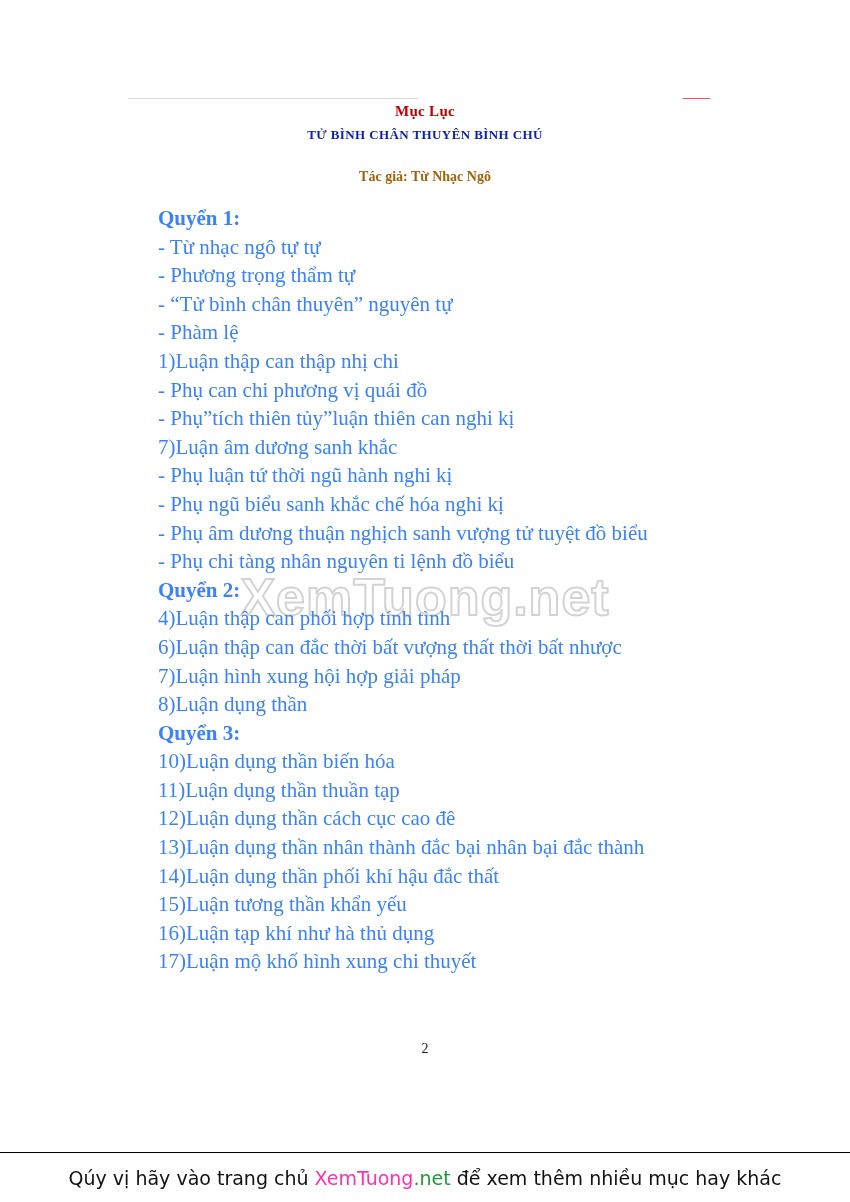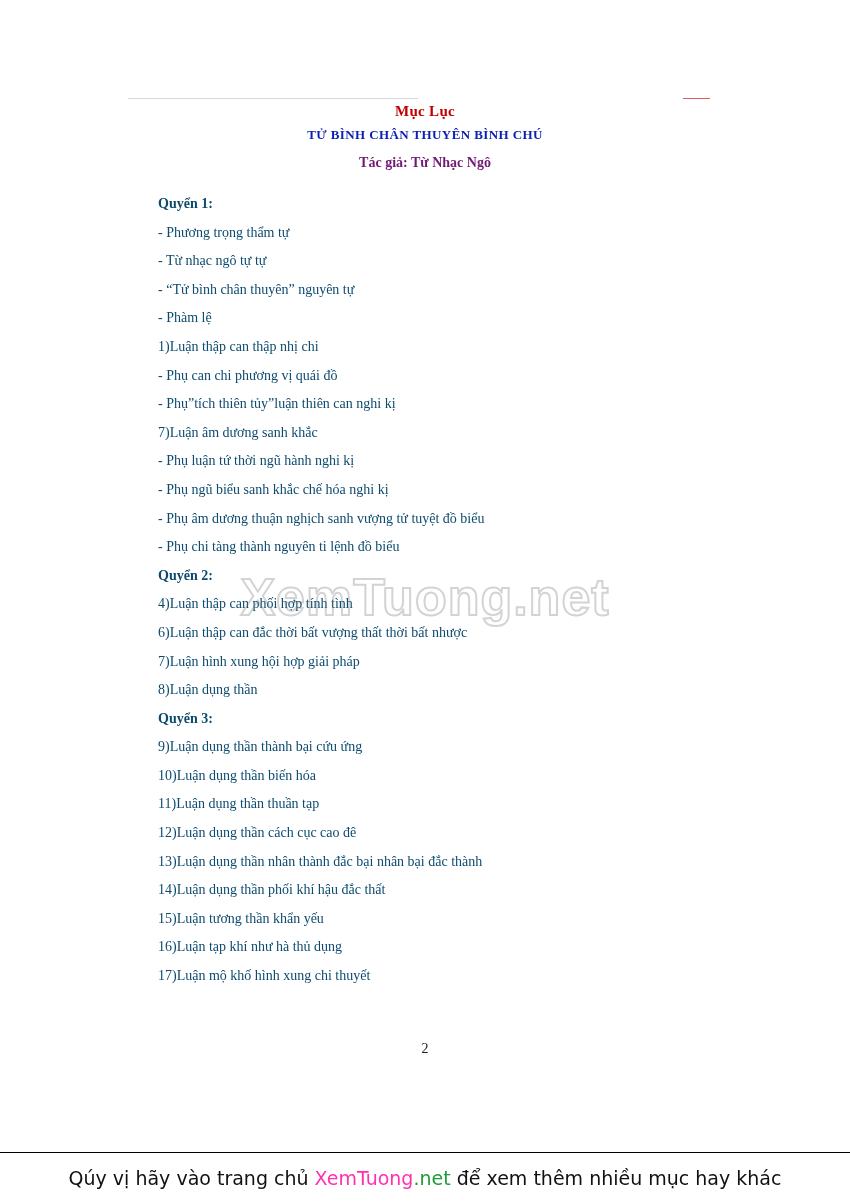--- a/index.html
+++ b/index.html
@@ -57,35 +57,35 @@
     letter-spacing: 0.3px;
   }
   .title-2 {
     color: #0a1fb4;
     font-weight: bold;
     font-size: 13px;
     line-height: 26px;
     letter-spacing: 0.4px;
   }
   .title-3 {
-    color: #701a75;
+    color: #a16207;
     font-weight: bold;
     font-size: 14px;
     line-height: 26px;
-    margin-top: 2px;
+    margin-top: 16px;
   }
   .toc {
     margin-top: 14px;
     padding-left: 158px;
     padding-right: 60px;
   }
   .toc-line {
-    font-size: 14px;
+    font-size: 21px;
     line-height: 28.6px;
-    color: #0c4a6e;
+    color: #3b82f6;
     white-space: pre;
   }
   .toc-line.heading {
     font-weight: bold;
   }
   .page-number {
     position: absolute;
     top: 1041px;
     left: 0;
     width: 850px;
@@ -146,39 +146,38 @@
   <div class="doc-body">
 
     <div class="title-block">
       <div class="title-1">Mục Lục</div>
       <div class="title-2">TỬ BÌNH CHÂN THUYÊN BÌNH CHÚ</div>
       <div class="title-3">Tác giả: Từ Nhạc Ngô</div>
     </div>
 
     <div class="toc" id="toc-container">
         <div class="toc-line heading">Quyển 1:</div>
+        <div class="toc-line">- Từ nhạc ngô tự tự</div>
         <div class="toc-line">- Phương trọng thẩm tự</div>
-        <div class="toc-line">- Từ nhạc ngô tự tự</div>
         <div class="toc-line">- “Tử bình chân thuyên” nguyên tự</div>
         <div class="toc-line">- Phàm lệ</div>
         <div class="toc-line">1)Luận thập can thập nhị chi</div>
         <div class="toc-line">- Phụ can chi phương vị quái đồ</div>
         <div class="toc-line">- Phụ”tích thiên tủy”luận thiên can nghi kị</div>
         <div class="toc-line">7)Luận âm dương sanh khắc</div>
         <div class="toc-line">- Phụ luận tứ thời ngũ hành nghi kị</div>
         <div class="toc-line">- Phụ ngũ biểu sanh khắc chế hóa nghi kị</div>
         <div class="toc-line">- Phụ âm dương thuận nghịch sanh vượng tử tuyệt đồ biểu</div>
-        <div class="toc-line">- Phụ chi tàng thành nguyên ti lệnh đồ biểu</div>
+        <div class="toc-line">- Phụ chi tàng nhân nguyên ti lệnh đồ biểu</div>
         <div class="toc-line heading">Quyển 2:</div>
         <div class="toc-line">4)Luận thập can phối hợp tính tình</div>
         <div class="toc-line">6)Luận thập can đắc thời bất vượng thất thời bất nhược</div>
         <div class="toc-line">7)Luận hình xung hội hợp giải pháp</div>
         <div class="toc-line">8)Luận dụng thần</div>
         <div class="toc-line heading">Quyển 3:</div>
-        <div class="toc-line">9)Luận dụng thần thành bại cứu ứng</div>
         <div class="toc-line">10)Luận dụng thần biến hóa</div>
         <div class="toc-line">11)Luận dụng thần thuần tạp</div>
         <div class="toc-line">12)Luận dụng thần cách cục cao đê</div>
         <div class="toc-line">13)Luận dụng thần nhân thành đắc bại nhân bại đắc thành</div>
         <div class="toc-line">14)Luận dụng thần phối khí hậu đắc thất</div>
         <div class="toc-line">15)Luận tương thần khẩn yếu</div>
         <div class="toc-line">16)Luận tạp khí như hà thủ dụng</div>
         <div class="toc-line">17)Luận mộ khố hình xung chi thuyết</div>
       </div>
 

